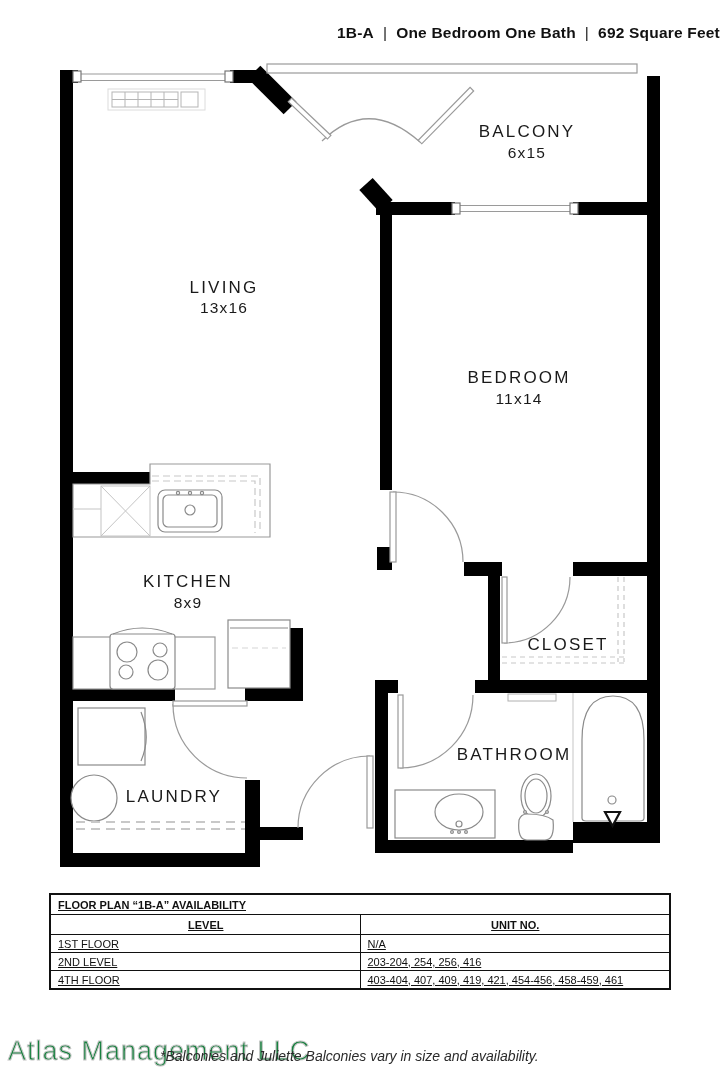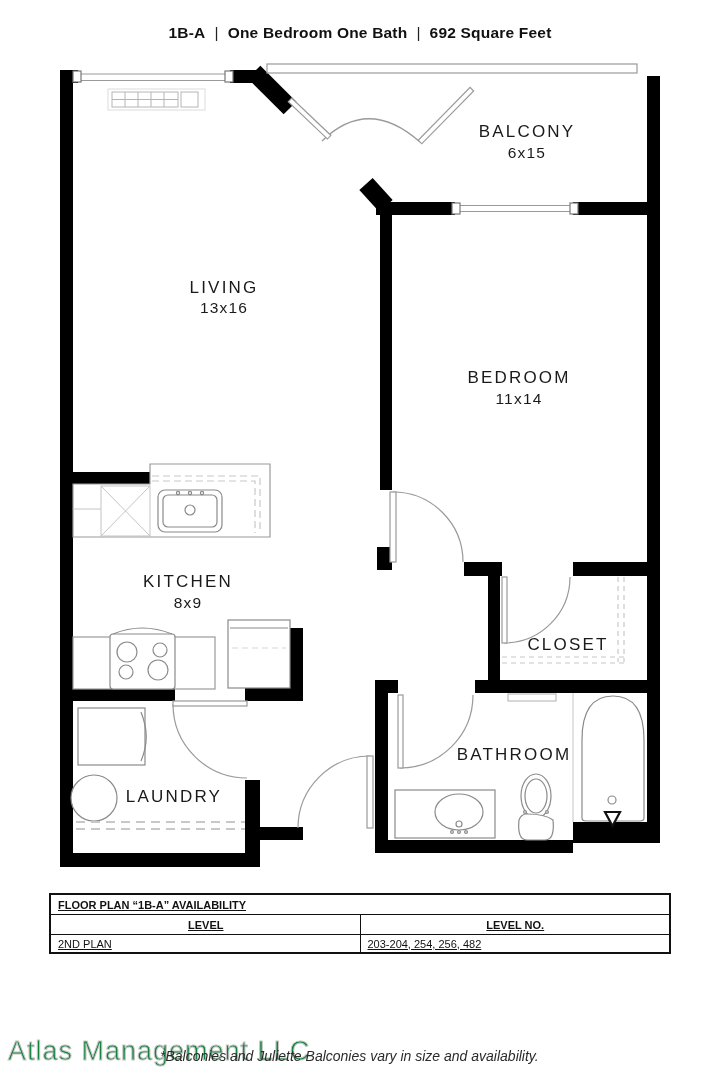--- a/index.html
+++ b/index.html
@@ -1,21 +1,21 @@
 <!DOCTYPE html>
 <html><head>
 <meta charset="utf-8">
 <style>
   html,body{margin:0;padding:0;}
   body{
     width:720px;height:1080px;position:relative;background:#ffffff;
     font-family:"Liberation Sans", sans-serif;color:#1a1a1a;overflow:hidden;
   }
   .header{
-    position:absolute;top:24px;left:0;width:720px;text-align:center;
+    position:absolute;top:24px;left:0;width:720px;text-align:right;
     font-size:15.5px;font-weight:bold;letter-spacing:.2px;color:#111;
   }
   .header .sep{font-weight:400;margin:0 9px;color:#222;}
   .plan-svg{position:absolute;top:0;left:0;}
   
   .avail{
     position:absolute;left:49px;top:893px;width:622px;
     border-collapse:collapse;table-layout:fixed;
     font-size:11px;color:#111;background:#fff;text-decoration:underline;
   }
@@ -232,23 +232,31 @@
   </g>
 </svg>
 
 <table class="avail">
   <tbody>
       <tr class="title-row">
     <td colspan="2">FLOOR PLAN “1B-A” AVAILABILITY</td>
   </tr>
   <tr class="head-row">
     <td class="col-level">LEVEL</td>
-    <td>LEVEL NO.</td>
+    <td>UNIT NO.</td>
   </tr>
   <tr>
-    <td class="col-level">2ND PLAN</td>
-    <td>203-204, 254, 256, 482</td>
+    <td class="col-level">1ST FLOOR</td>
+    <td>N/A</td>
+  </tr>
+  <tr>
+    <td class="col-level">2ND LEVEL</td>
+    <td>203-204, 254, 256, 416</td>
+  </tr>
+  <tr>
+    <td class="col-level">4TH FLOOR</td>
+    <td>403-404, 407, 409, 419, 421, 454-456, 458-459, 461</td>
   </tr>
 </tbody>
   </table>
 
 <div class="watermark">Atlas Management LLC</div>
 <div class="footnote">*Balconies and Juliette Balconies vary in size and availability.</div>
 
 </body></html>

